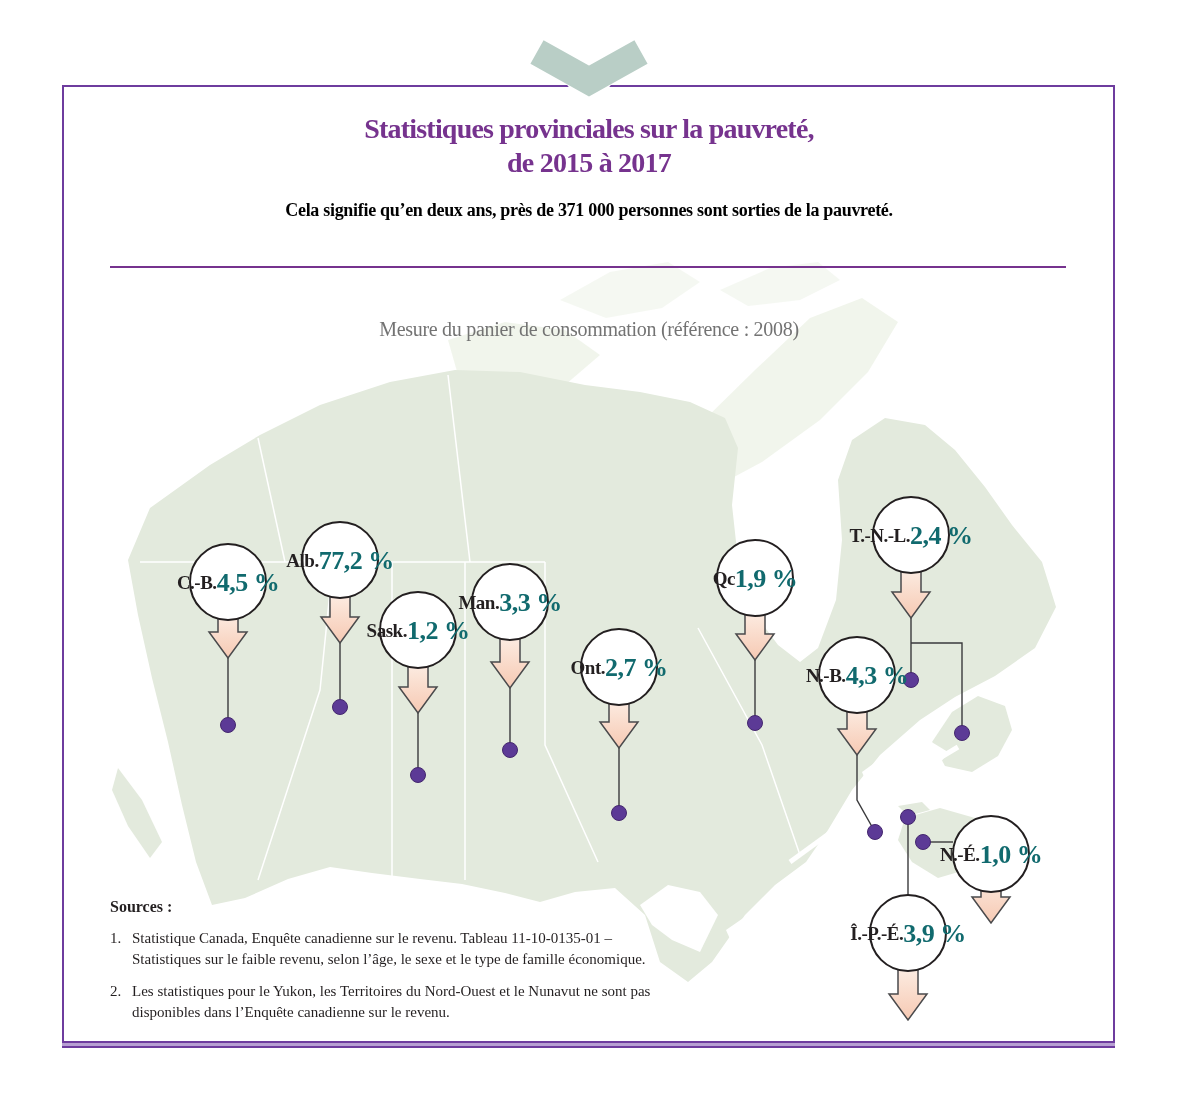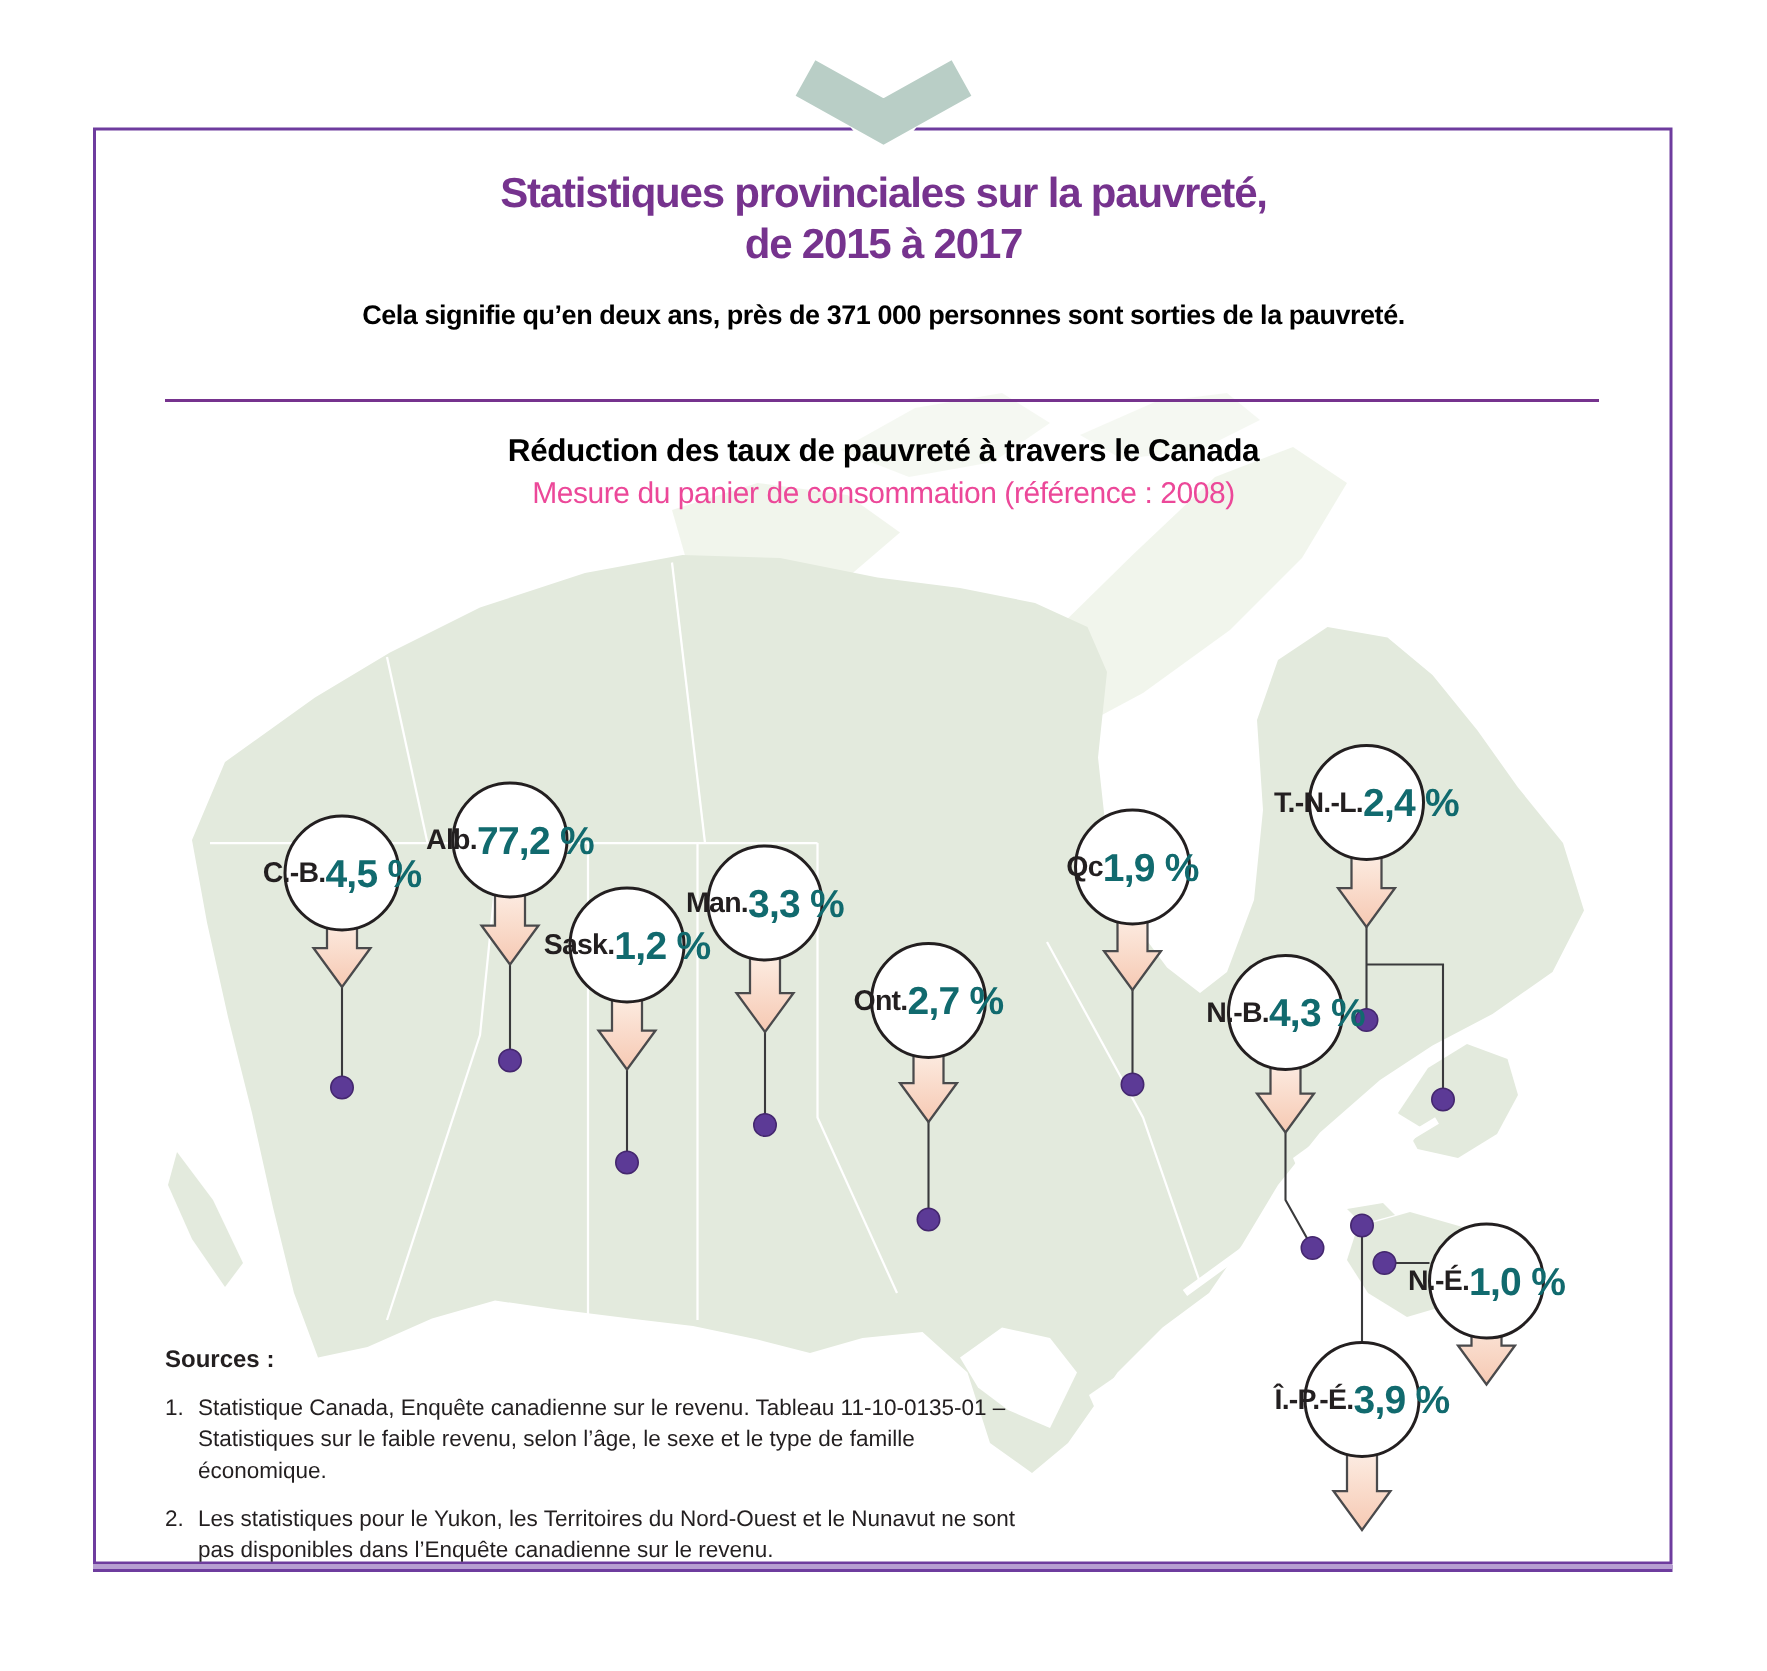--- a/index.html
+++ b/index.html
@@ -1,18 +1,18 @@
 <!DOCTYPE html>
 <html><head>
 <meta charset="utf-8">
 <style>
   html,body{margin:0;padding:0;background:#ffffff;}
   .canvas{
     position:relative;width:1178px;height:1114px;background:#ffffff;overflow:hidden;
-    font-family:Liberation Sans, sans-serif;color:#231f20;
+    font-family:Liberation Serif, serif;color:#231f20;
   }
   
   .frame{
     position:absolute;left:62px;top:85px;width:1049px;height:954px;
     border:2px solid #6e3c9e;background:transparent;z-index:0;
     box-shadow:0 3px 0 #b79fd2, 0 5px 0 #6e3c9e;
   }
   
   .chevron-svg{position:absolute;left:0;top:0;z-index:6;}
   
@@ -29,21 +29,21 @@
   .divider{
     position:absolute;left:110px;top:266px;width:956px;height:0;
     border-top:2px solid #76338e;z-index:3;
   }
   .map-heading{
     position:absolute;left:0;right:0;top:288px;text-align:center;z-index:3;
     font-weight:bold;font-size:21px;line-height:26px;letter-spacing:-0.3px;color:#000;
   }
   .map-subheading{
     position:absolute;left:0;right:0;top:316px;text-align:center;z-index:3;
-    font-weight:normal;font-size:20px;line-height:26px;letter-spacing:-0.3px;color:#ec4899;
+    font-weight:normal;font-size:20px;line-height:26px;letter-spacing:-0.3px;color:#737373;
   }
   
   .bubble{
     position:absolute;width:74px;height:74px;border:2px solid #231f20;border-radius:50%;
     background:#ffffff;z-index:4;display:flex;flex-direction:row;align-items:center;
     justify-content:center;text-align:center;
   }
   .bubble .abbr{font-size:19px;font-weight:bold;letter-spacing:-0.5px;line-height:21px;white-space:nowrap;}
   .bubble .val{font-size:26px;font-weight:bold;letter-spacing:-0.5px;line-height:27px;color:#116a6e;white-space:nowrap;}
   #b-cb{left:189px;top:543px;justify-content:center;}
@@ -171,21 +171,20 @@
     <div>Statistiques provinciales sur la pauvreté,</div>
     <div>de 2015 à 2017</div>
   </div>
 
   <div class="intro">
     <div>Cela signifie qu’en deux ans, près de 371 000 personnes sont sorties de la pauvreté.</div>
   </div>
 
   <div class="divider"></div>
 
-  <div class="map-heading">Réduction des taux de pauvreté à travers le Canada</div>
   <div class="map-subheading">Mesure du panier de consommation (référence : 2008)</div>
 
   <div class="bubble" id="b-cb">
     <span class="abbr">C.-B.</span>
     <span class="val">4,5 %</span>
   </div>
   <div class="bubble" id="b-alb">
     <span class="abbr">Alb.</span>
     <span class="val">77,2 %</span>
   </div>

